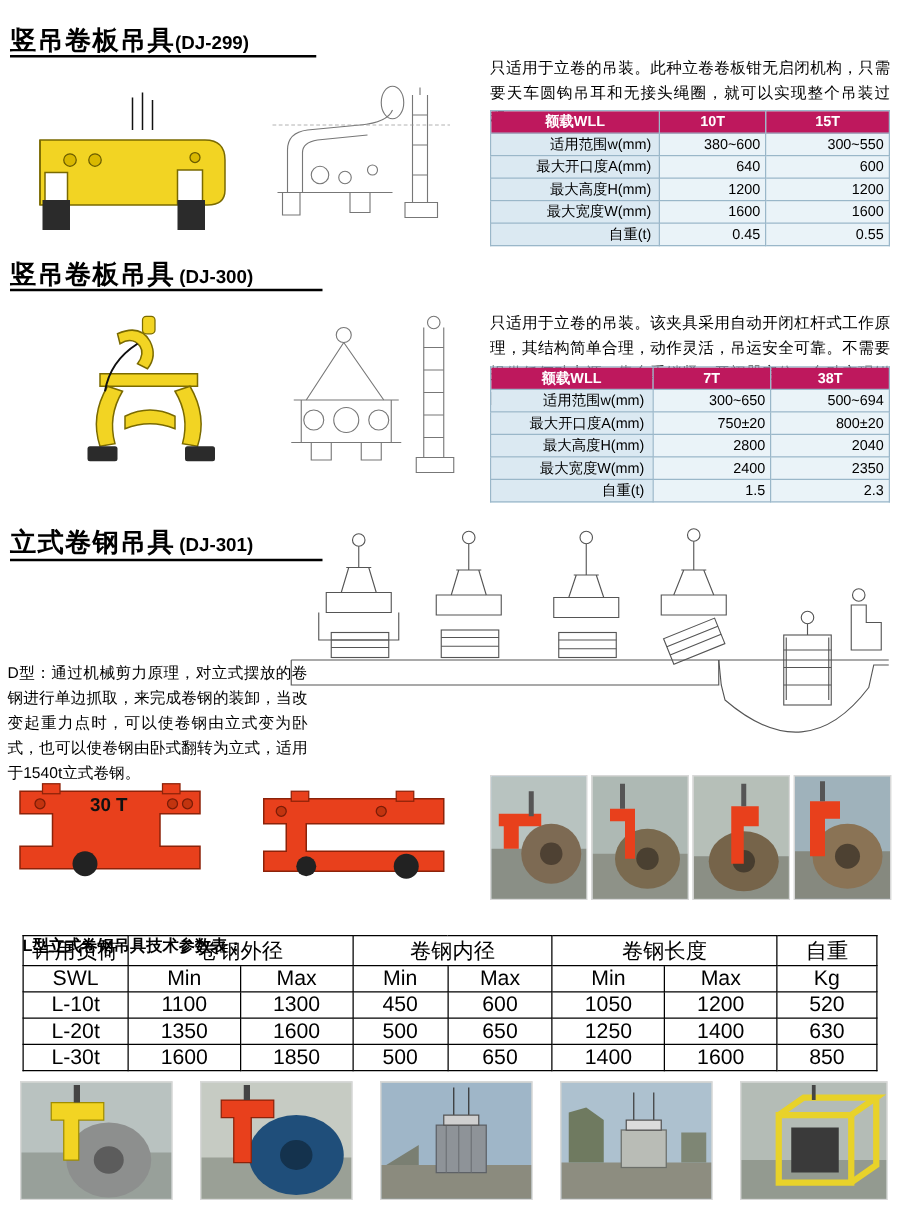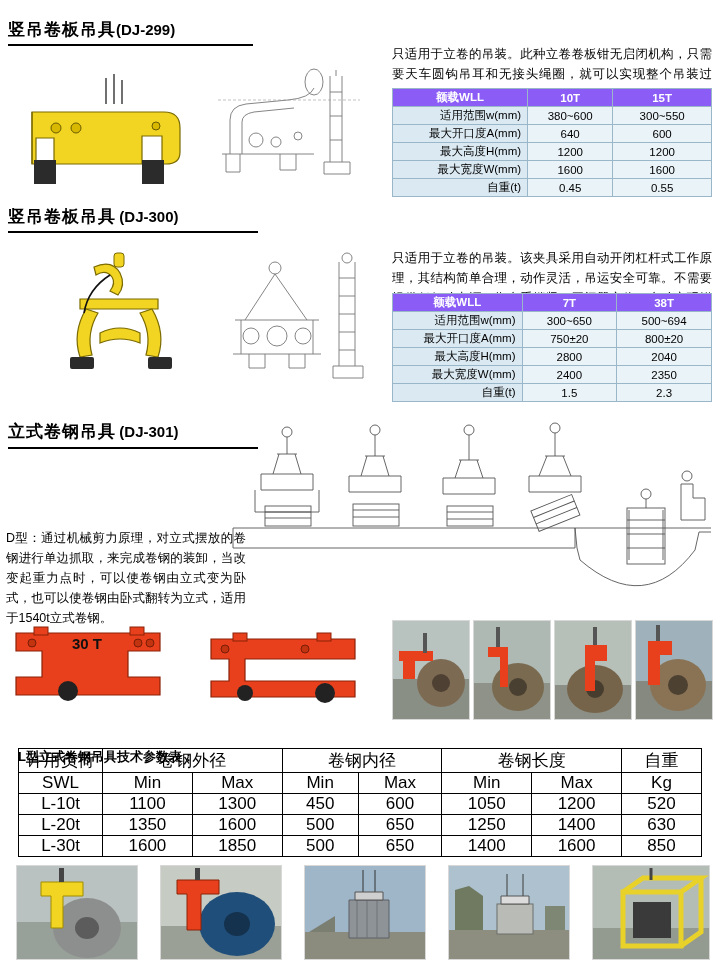--- a/index.html
+++ b/index.html
@@ -10,39 +10,39 @@
     font-family: "Liberation Sans", sans-serif;
     font-size: 12px;
     color: #000;
     position: relative;
     overflow: hidden;
   }
   .page { position: relative; width: 720px; height: 973px; }
 
   
   .sec-title { position: absolute; font-weight: bold; white-space: nowrap; }
-  .sec-title .big { font-size: 17px; letter-spacing: 1px; }
+  .sec-title .big { font-size: 21px; letter-spacing: 1px; }
   .sec-title .code { font-size: 15px; }
   .underline { position:absolute; height:2px; background:#000; }
 
   
   .para { position: absolute; font-size: 12.5px; line-height: 20px; text-align: justify; }
 
   
   table.spec { position:absolute; border-collapse: collapse; font-size: 11.5px; }
   table.spec td, table.spec th {
     border: 1px solid #9ab7c9;
     padding: 1px 4px;
     text-align: center;
     height: 16px;
     font-weight: normal;
   }
-  table.spec thead th { background:#8b5cf6; color:#fff; font-weight:bold; }
+  table.spec thead th { background:#be185d; color:#fff; font-weight:bold; }
   table.spec tbody td:first-child { background:#dbe9f2; text-align:right; padding-right:6px; }
-  table.spec tbody td { background:#eaf3f8; }
+  table.spec tbody td { background:#eaf3f8;text-align:right; }
 
   
   .tech-label { position:absolute; font-size:13px; font-weight:bold; }
   table.tech { position:absolute; border-collapse: collapse; font-size: 17px; }
   table.tech td, table.tech th {
     border: 1px solid #000;
     height: 21px;
     text-align: center;
     font-weight: normal;
     padding: 0 4px;

